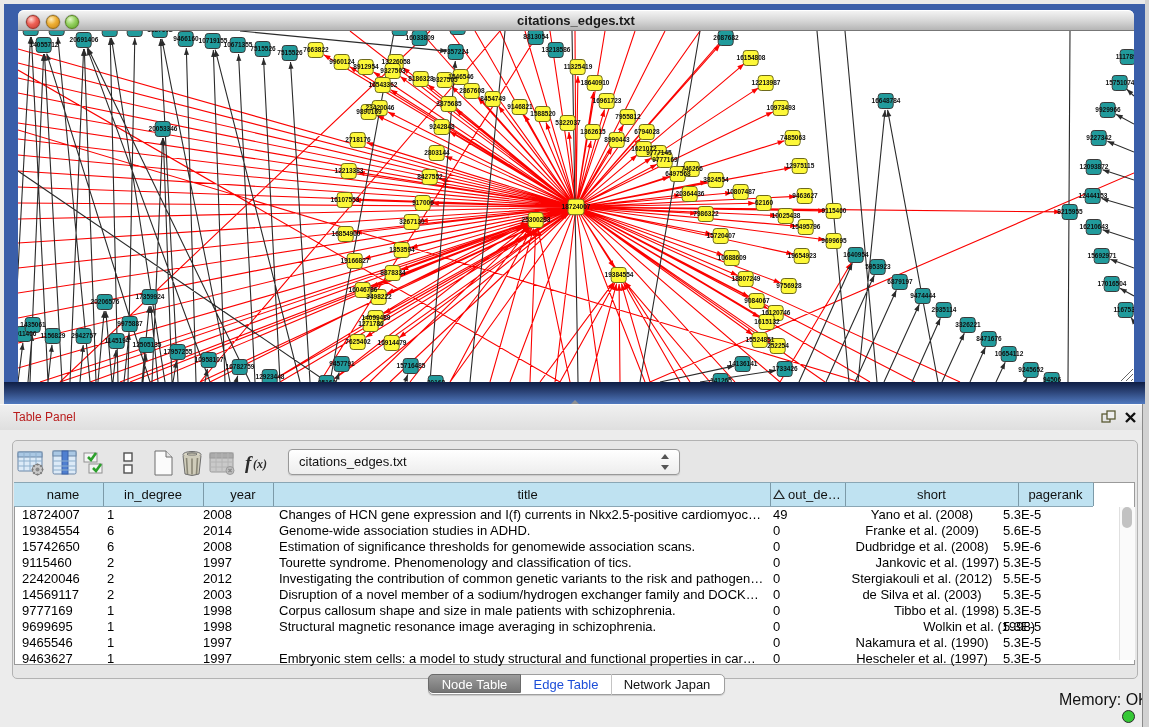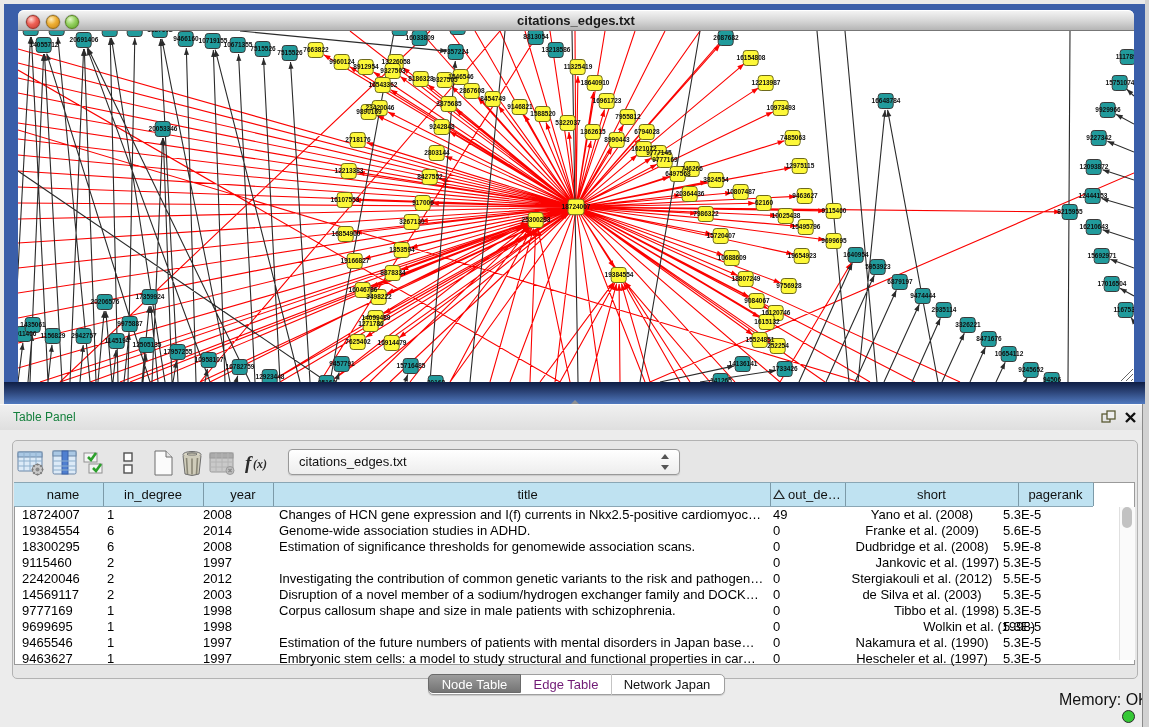--- a/index.html
+++ b/index.html
@@ -460,21 +460,21 @@
       <text x="358.0" y="344.2">7625402</text>
       <text x="392.0" y="345.2">16914479</text>
       <text x="619.0" y="277.2">19384554</text>
       <text x="576" y="209.2">18724007</text>
     </g>
   </svg>
 
 <div class="abs" style="left:571px;top:400px;width:0;height:0;border-left:4px solid transparent;border-right:4px solid transparent;border-bottom:4px solid #909090"></div>
 
 <div class="abs" style="left:0;top:404px;width:1149px;height:26px;background:linear-gradient(#f0f0f0,#dedede);border-top:1px solid #fbfbfb"></div>
-<div class="abs" style="left:13px;top:404px;height:26px;line-height:26px;font-size:12px;color:#15803d">Table Panel</div>
+<div class="abs" style="left:13px;top:404px;height:26px;line-height:26px;font-size:12px;color:#b91c1c">Table Panel</div>
 <svg class="abs" style="left:1101px;top:410px" width="15" height="15" viewBox="0 0 15 15">
     <rect x="1" y="4" width="8" height="8" fill="none" stroke="#5a5a34" stroke-width="1.3"></rect>
     <rect x="6" y="1" width="8" height="8" fill="#efefef" stroke="#5a5a34" stroke-width="1.3"></rect>
   </svg>
 <svg class="abs" style="left:1123px;top:410px" width="15" height="15" viewBox="0 0 15 15">
     <path d="M3 3l9 9M12 3l-9 9" stroke="#111" stroke-width="2.4"></path>
   </svg>
 
 <div class="abs" style="left:0;top:430px;width:1149px;height:297px;background:#ececec"></div>
 
@@ -568,32 +568,33 @@
     <div style="position:absolute;left:0;top:523px;width:1135px;height:16px;line-height:16px;white-space:nowrap">
       <span style="position:absolute;left:22px">19384554</span>
       <span style="position:absolute;left:107px">6</span>
       <span style="position:absolute;left:203px">2014</span>
       <span style="position:absolute;left:279px">Genome-wide association studies in ADHD.</span>
       <span style="position:absolute;left:773px">0</span>
       <span style="position:absolute;left:845px;width:154px;text-align:center">Franke et al. (2009)</span>
       <span style="position:absolute;left:1003px">5.6E-5</span>
     </div>
     <div style="position:absolute;left:0;top:539px;width:1135px;height:16px;line-height:16px;white-space:nowrap">
-      <span style="position:absolute;left:22px">18300295</span>
+      <span style="position:absolute;left:22px">15742650</span>
       <span style="position:absolute;left:107px">6</span>
       <span style="position:absolute;left:203px">2008</span>
       <span style="position:absolute;left:279px">Estimation of significance thresholds for genomewide association scans.</span>
       <span style="position:absolute;left:773px">0</span>
       <span style="position:absolute;left:845px;width:154px;text-align:center">Dudbridge et al. (2008)</span>
-      <span style="position:absolute;left:1003px">5.9E-8</span>
+      <span style="position:absolute;left:1003px">5.9E-6</span>
     </div>
     <div style="position:absolute;left:0;top:555px;width:1135px;height:16px;line-height:16px;white-space:nowrap">
       <span style="position:absolute;left:22px">9115460</span>
       <span style="position:absolute;left:107px">2</span>
       <span style="position:absolute;left:203px">1997</span>
+      <span style="position:absolute;left:279px">Tourette syndrome. Phenomenology and classification of tics.</span>
       <span style="position:absolute;left:773px">0</span>
       <span style="position:absolute;left:845px;width:154px;text-align:right">Jankovic et al. (1997)</span>
       <span style="position:absolute;left:1003px">5.3E-5</span>
     </div>
     <div style="position:absolute;left:0;top:571px;width:1135px;height:16px;line-height:16px;white-space:nowrap">
       <span style="position:absolute;left:22px">22420046</span>
       <span style="position:absolute;left:107px">2</span>
       <span style="position:absolute;left:203px">2012</span>
       <span style="position:absolute;left:279px">Investigating the contribution of common genetic variants to the risk and pathogen…</span>
       <span style="position:absolute;left:773px">0</span>
@@ -615,29 +616,29 @@
       <span style="position:absolute;left:203px">1998</span>
       <span style="position:absolute;left:279px">Corpus callosum shape and size in male patients with schizophrenia.</span>
       <span style="position:absolute;left:773px">0</span>
       <span style="position:absolute;left:845px;width:154px;text-align:right">Tibbo et al. (1998)</span>
       <span style="position:absolute;left:1003px">5.3E-5</span>
     </div>
     <div style="position:absolute;left:0;top:619px;width:1135px;height:16px;line-height:16px;white-space:nowrap">
       <span style="position:absolute;left:22px">9699695</span>
       <span style="position:absolute;left:107px">1</span>
       <span style="position:absolute;left:203px">1998</span>
+      <span style="position:absolute;left:279px">Structural magnetic resonance image averaging in schizophrenia.</span>
       <span style="position:absolute;left:773px">0</span>
       <span style="position:absolute;left:881px;width:154px;text-align:right">Wolkin et al. (1998)</span>
       <span style="position:absolute;left:1003px">5.3E-5</span>
     </div>
     <div style="position:absolute;left:0;top:635px;width:1110px;height:16px;line-height:16px;white-space:nowrap">
       <span style="position:absolute;left:22px">9465546</span>
       <span style="position:absolute;left:107px">1</span>
       <span style="position:absolute;left:203px">1997</span>
-      <span style="position:absolute;left:279px">Estimation of the future numbers of patients with mental disorders in Japan base…</span>
       <span style="position:absolute;left:773px">0</span>
       <span style="position:absolute;left:845px;width:154px;text-align:center">Nakamura et al. (1990)</span>
       <span style="position:absolute;left:1003px">5.3E-5</span>
     </div>
     <div style="position:absolute;left:0;top:651px;width:1135px;height:16px;line-height:16px;white-space:nowrap">
       <span style="position:absolute;left:22px">9463627</span>
       <span style="position:absolute;left:107px">1</span>
       <span style="position:absolute;left:203px">1997</span>
       <span style="position:absolute;left:279px">Embryonic stem cells: a model to study structural and functional properties in car…</span>
       <span style="position:absolute;left:773px">0</span>
@@ -645,21 +646,21 @@
       <span style="position:absolute;left:1003px">5.3E-5</span>
     </div>
   </div>
 
 <div class="abs" style="left:1119px;top:507px;width:15px;height:153px;background:#fafafa;border-left:1px solid #e0e0e0"></div>
 <div class="abs" style="left:1122px;top:507px;width:10px;height:21px;background:#c2c2c2;border-radius:5px"></div>
 
 <div class="abs" style="left:428px;top:674px;width:295px;height:19px;background:#fff;border:1px solid #9f9f9f;border-radius:5px;box-shadow:0 1px 1px rgba(0,0,0,0.15)"></div>
 <div class="abs" style="left:428px;top:674px;width:93px;height:19px;background:linear-gradient(#9c9c9c,#747474);border:1px solid #6a6a6a;border-radius:5px 0 0 5px;box-sizing:border-box;margin:0"></div>
 <div class="abs" style="left:428px;top:674px;width:93px;height:21px;line-height:21px;text-align:center;font-size:13px;color:#fff">Node Table</div>
-<div class="abs" style="left:521px;top:674px;width:90px;height:21px;line-height:21px;text-align:center;font-size:13px;color:#701a75;border-right:1px solid #c4c4c4">Edge Table</div>
+<div class="abs" style="left:521px;top:674px;width:90px;height:21px;line-height:21px;text-align:center;font-size:13px;color:#1d4ed8;border-right:1px solid #c4c4c4">Edge Table</div>
 <div class="abs" style="left:611px;top:674px;width:112px;height:21px;line-height:21px;text-align:center;font-size:13px;color:#111">Network Japan</div>
 
 <div class="abs" style="left:1059px;top:691px;font-size:16px;color:#111">Memory: OK</div>
 <div class="abs" style="left:1122px;top:710px;width:11px;height:11px;border-radius:50%;background:#36c836;border:1px solid #2a2a2a"></div>
 
 <div class="abs" style="left:0;top:0;width:4px;height:404px;background:#e9e9e9"></div>
 <div class="abs" style="left:0;top:0;width:1149px;height:4px;background:#e9e9e9"></div>
 <div class="abs" style="left:1145px;top:0;width:4px;height:404px;background:#d2d2d2"></div>
 <div class="abs" style="left:1142px;top:404px;width:7px;height:323px;background:#d2d2d2;border-left:1px solid #8a8a8a;box-sizing:border-box"></div>
 

